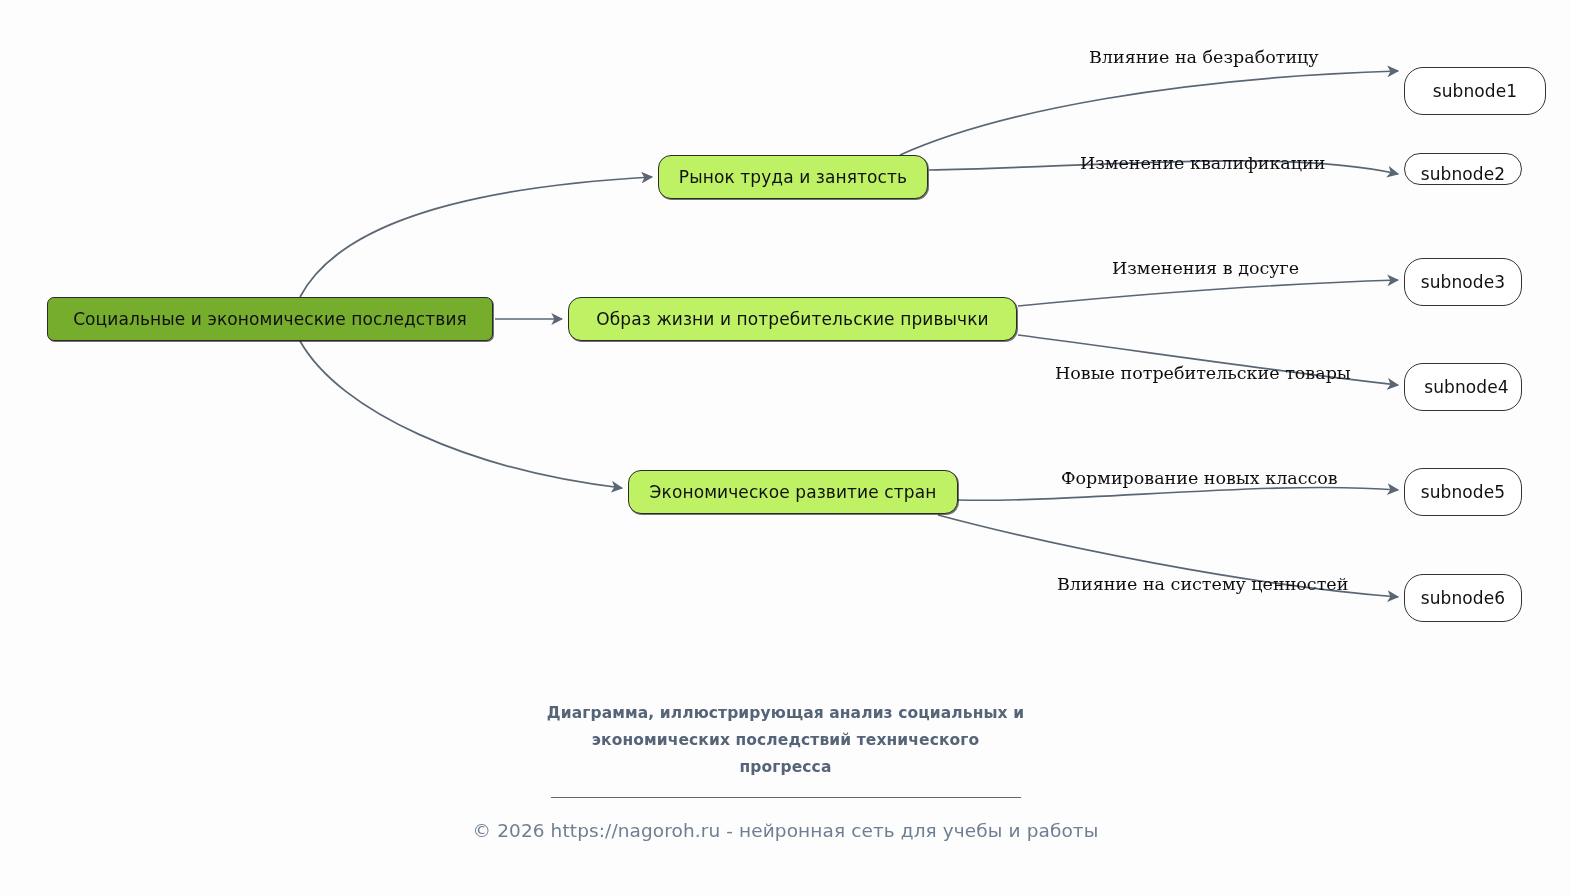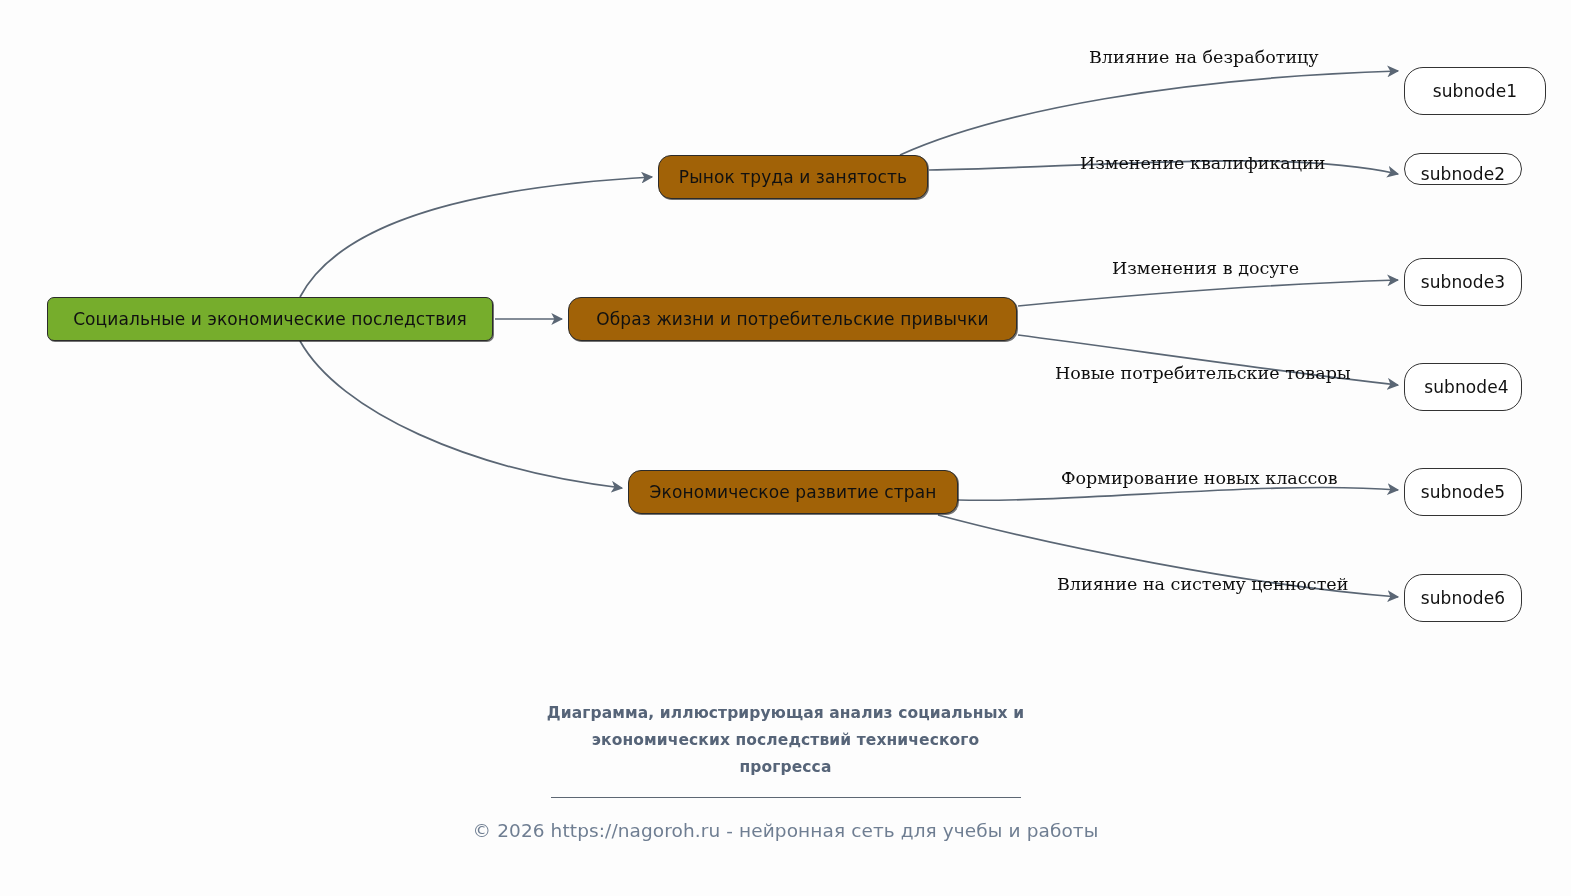--- a/index.html
+++ b/index.html
@@ -37,21 +37,21 @@
     color: #111111;
     letter-spacing: 0.1px;
   }
   .node.root {
     background: #76ad2c;
     border: 1.6px solid #2b2b2b;
     border-radius: 7px;
     box-shadow: 1px 1px 0 rgba(0,0,0,0.55);
   }
   .node.branch {
-    background: #a16207;
+    background: #bef264;
     border: 1.6px solid #2b2b2b;
     border-radius: 13px;
     box-shadow: 1px 1px 0 rgba(0,0,0,0.55);
   }
   .node.leaf {
     background: #ffffff;
     border: 1.7px solid #333333;
     border-radius: 19px;
     font-size: 17px;
     color: #111111;

